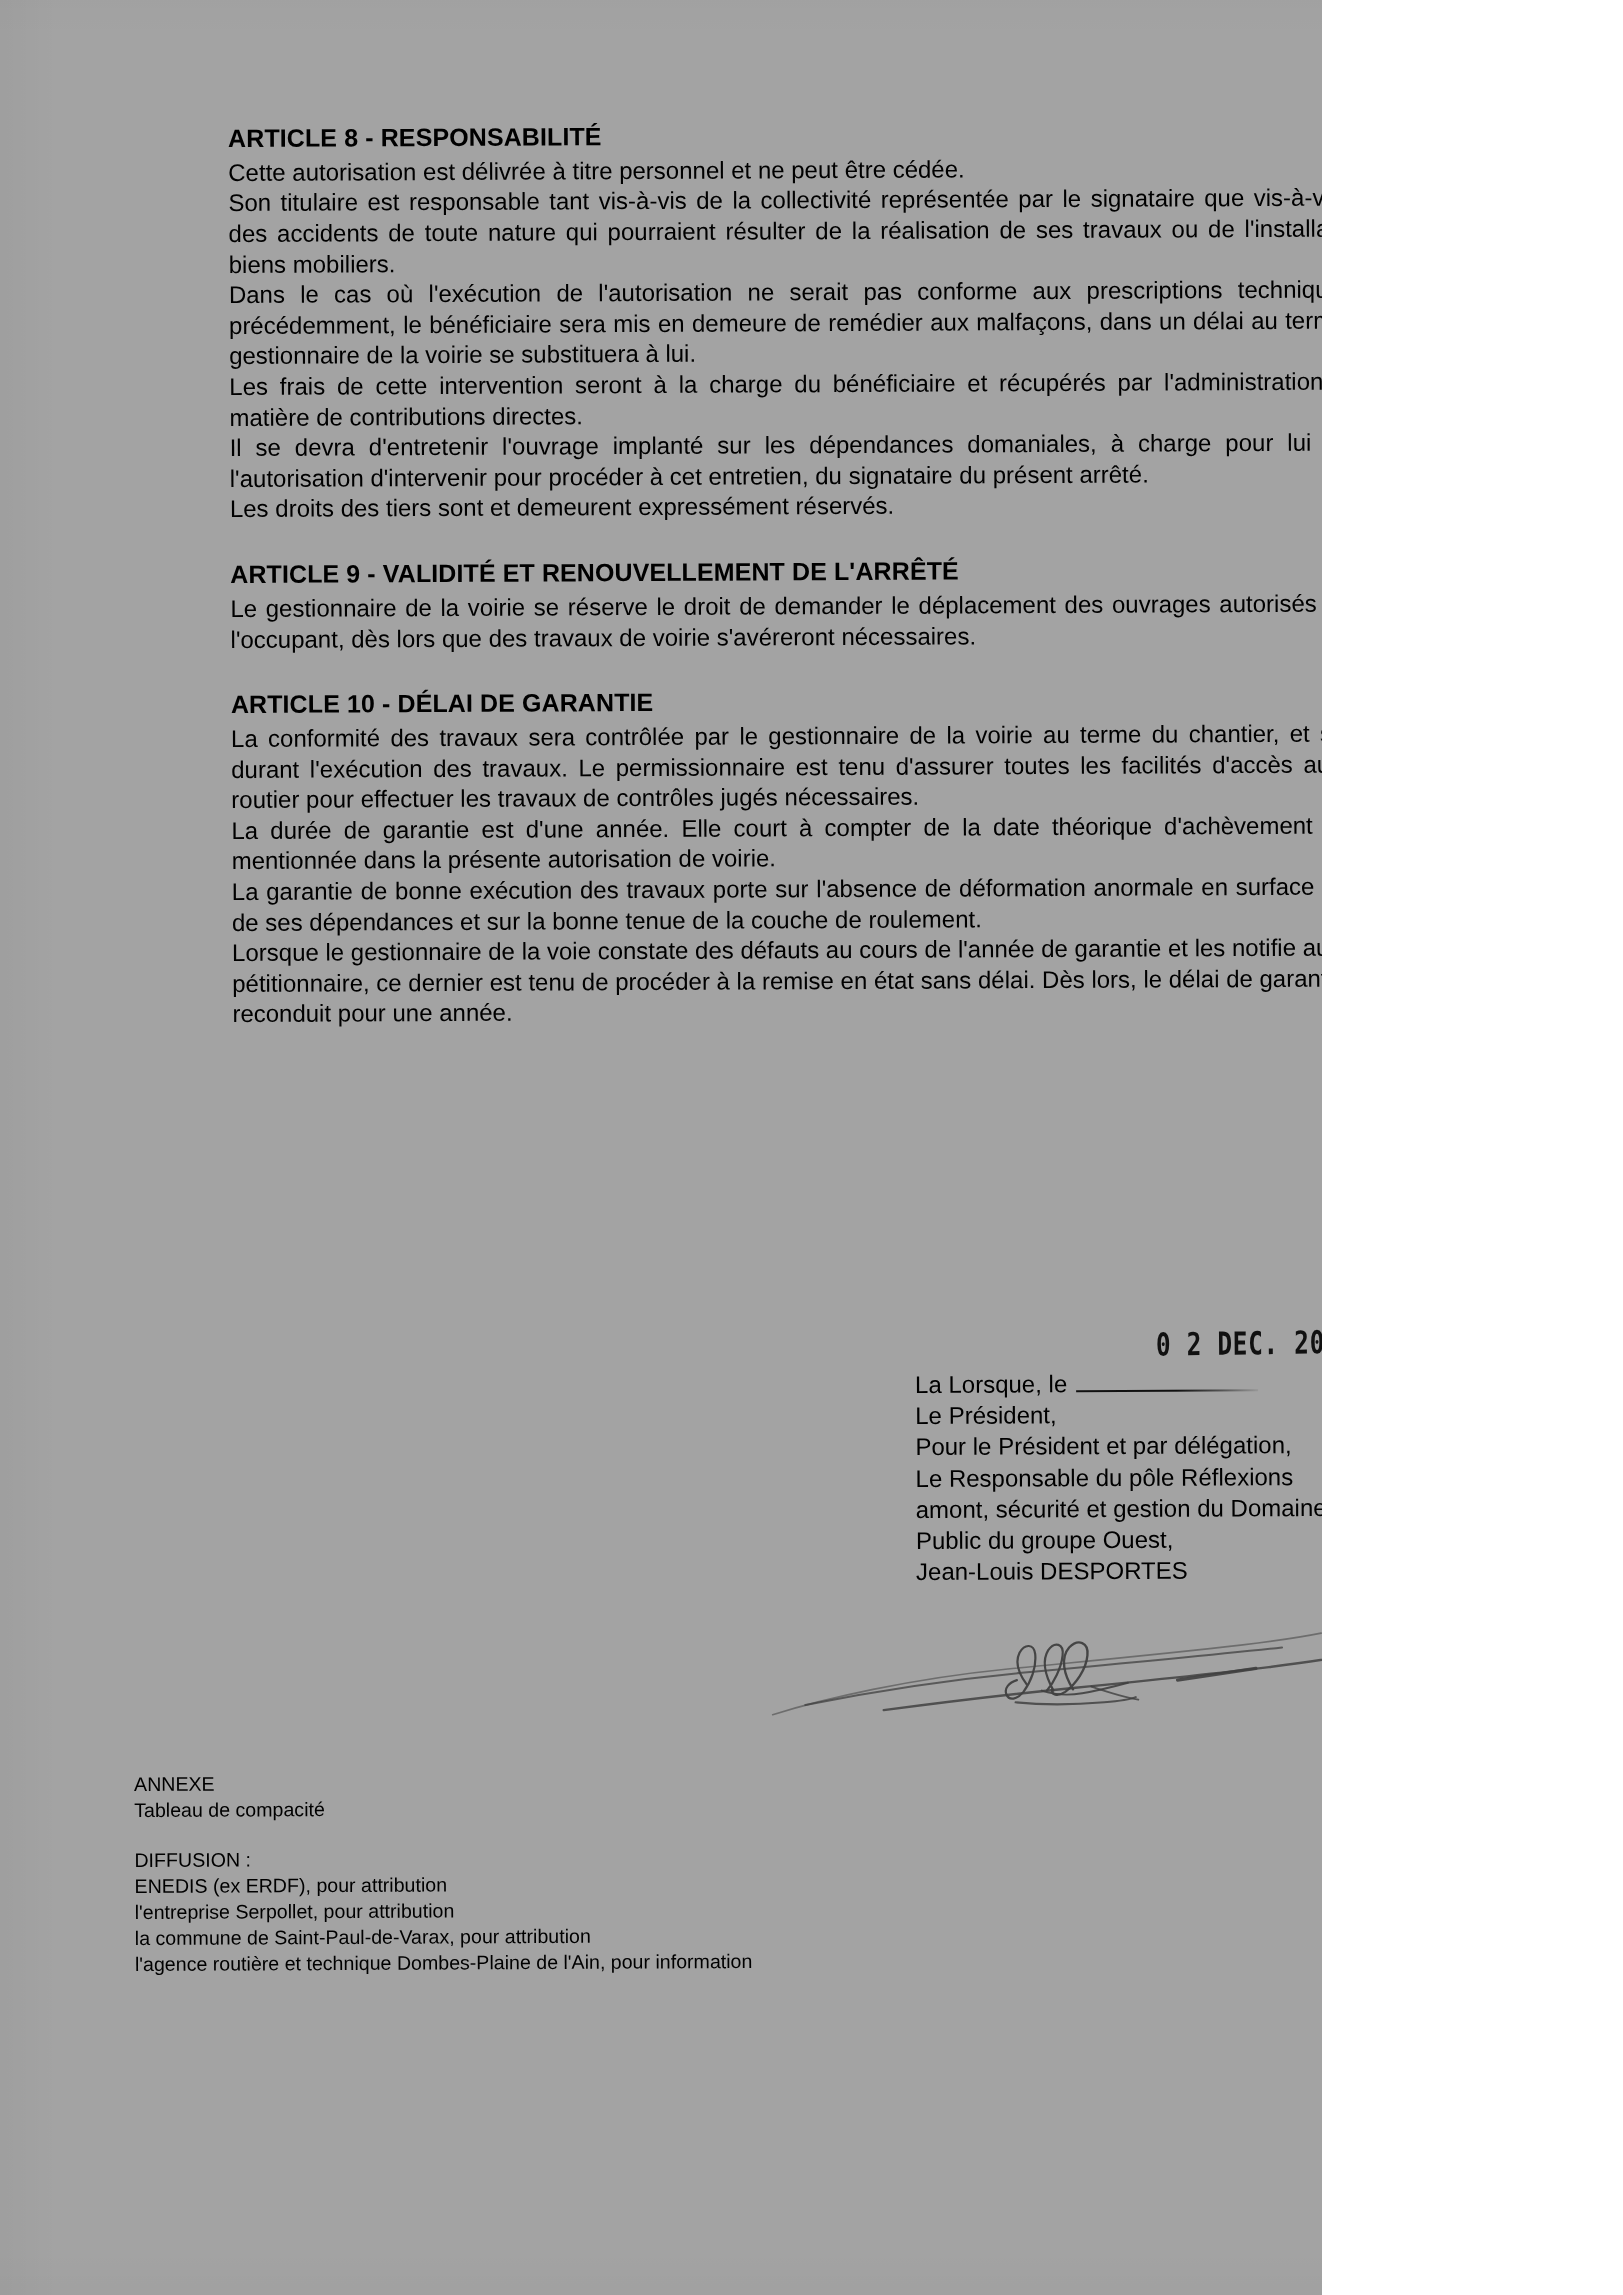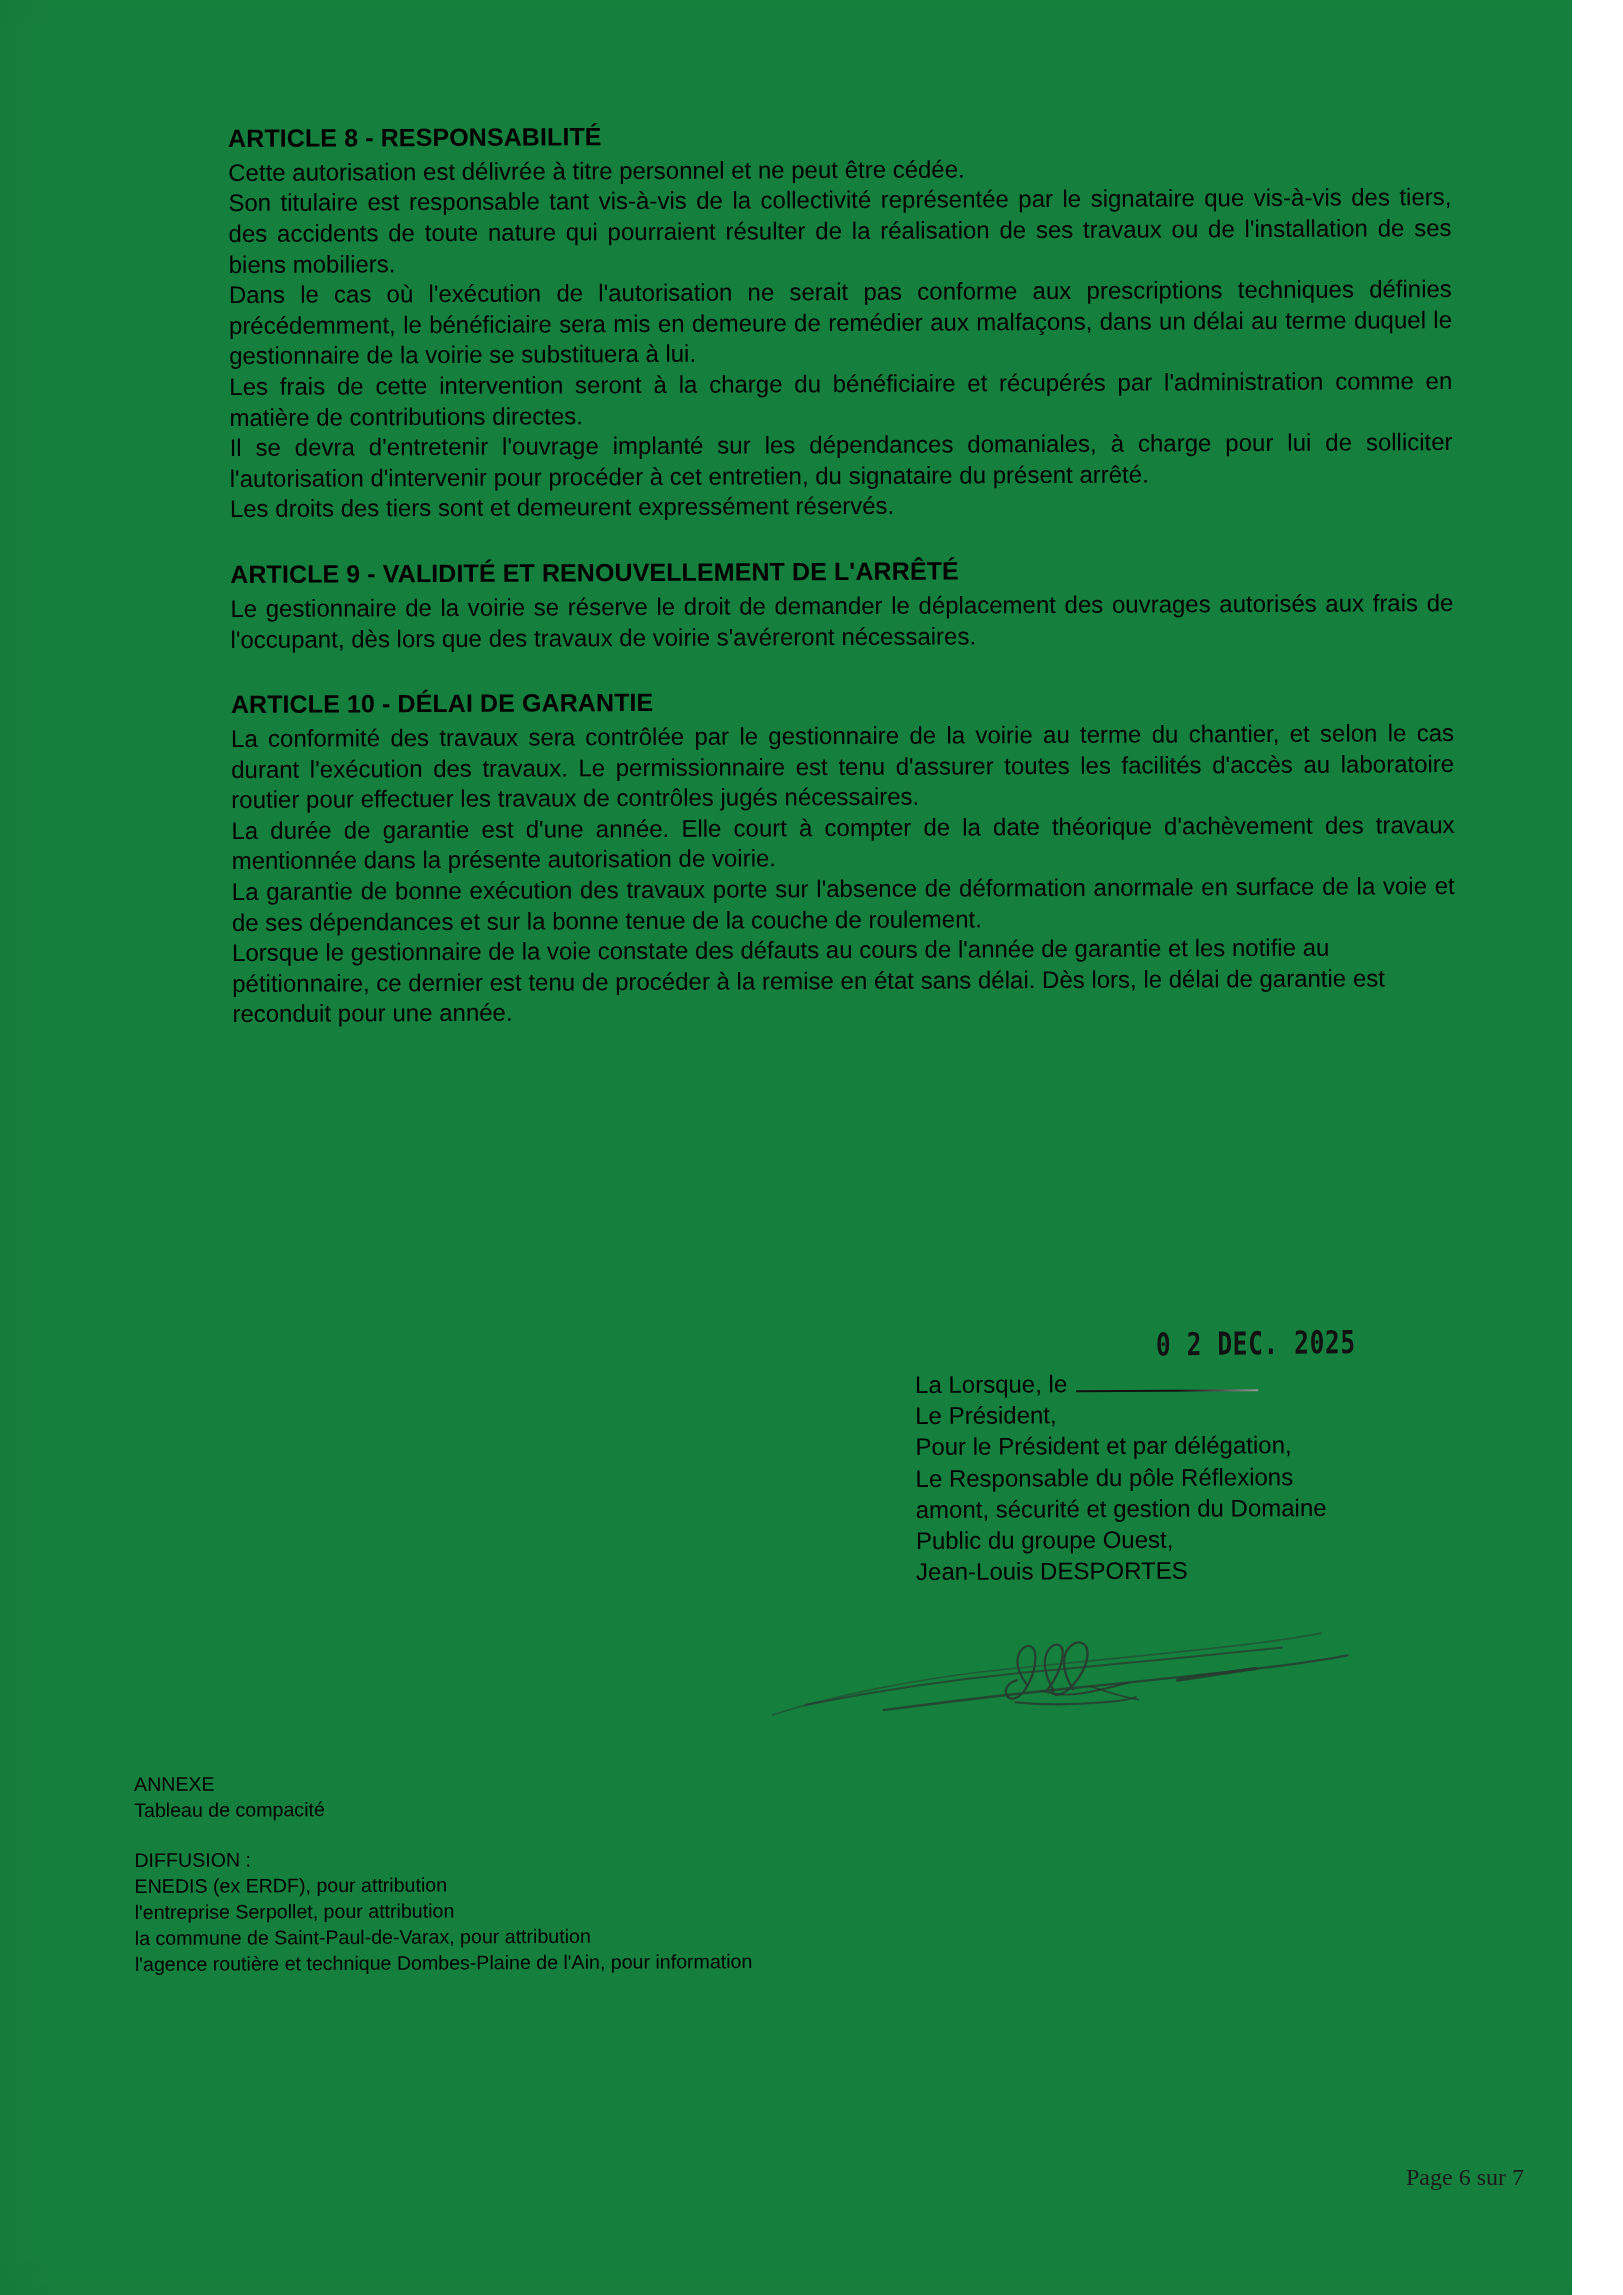--- a/index.html
+++ b/index.html
@@ -7,23 +7,23 @@
     margin: 0;
     padding: 0;
     background: #ffffff;
   }
   body {
     font-family: "Liberation Sans", sans-serif;
     color: #000000;
   }
   .page {
     position: relative;
-    width: 1572px;
+    width: 1322px;
     height: 2295px;
-    background: #15803d;
+    background: #a3a3a3;
     overflow: hidden;
     text-decoration: underline;
   }
   
   .scan-tone {
     position: absolute;
     inset: 0;
     background:
       linear-gradient(to right, rgba(0,0,0,0.028) 0px, rgba(0,0,0,0.0) 59px),
       linear-gradient(to bottom, rgba(0,0,0,0.012) 0px, rgba(0,0,0,0) 39px),

